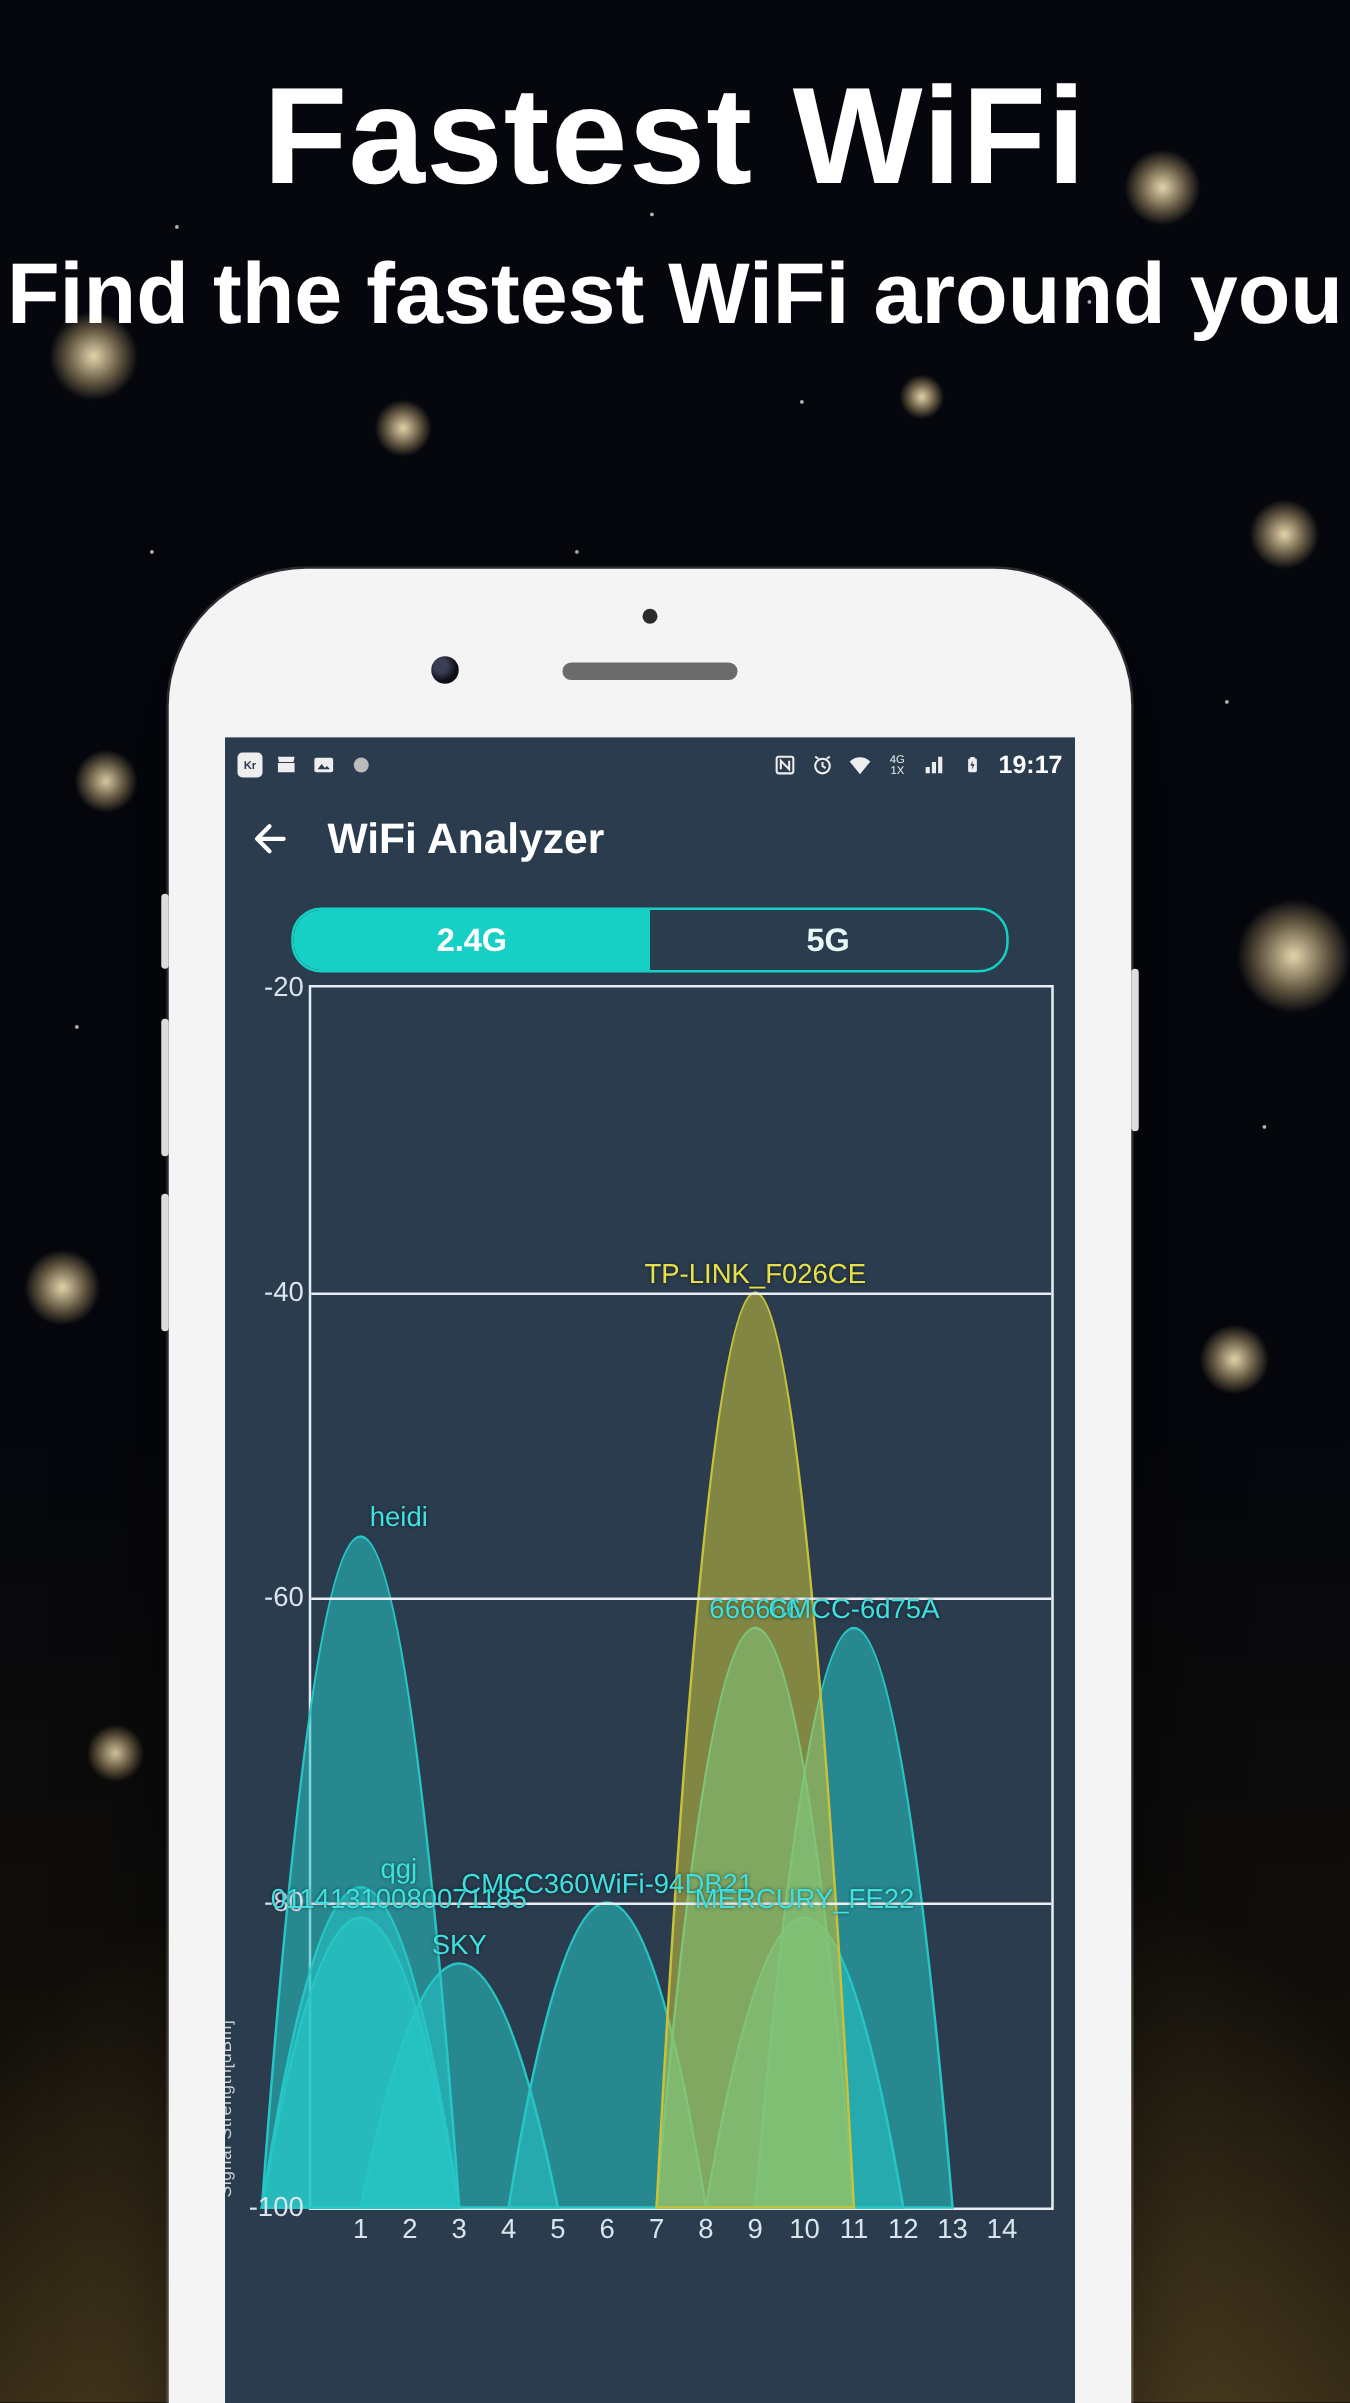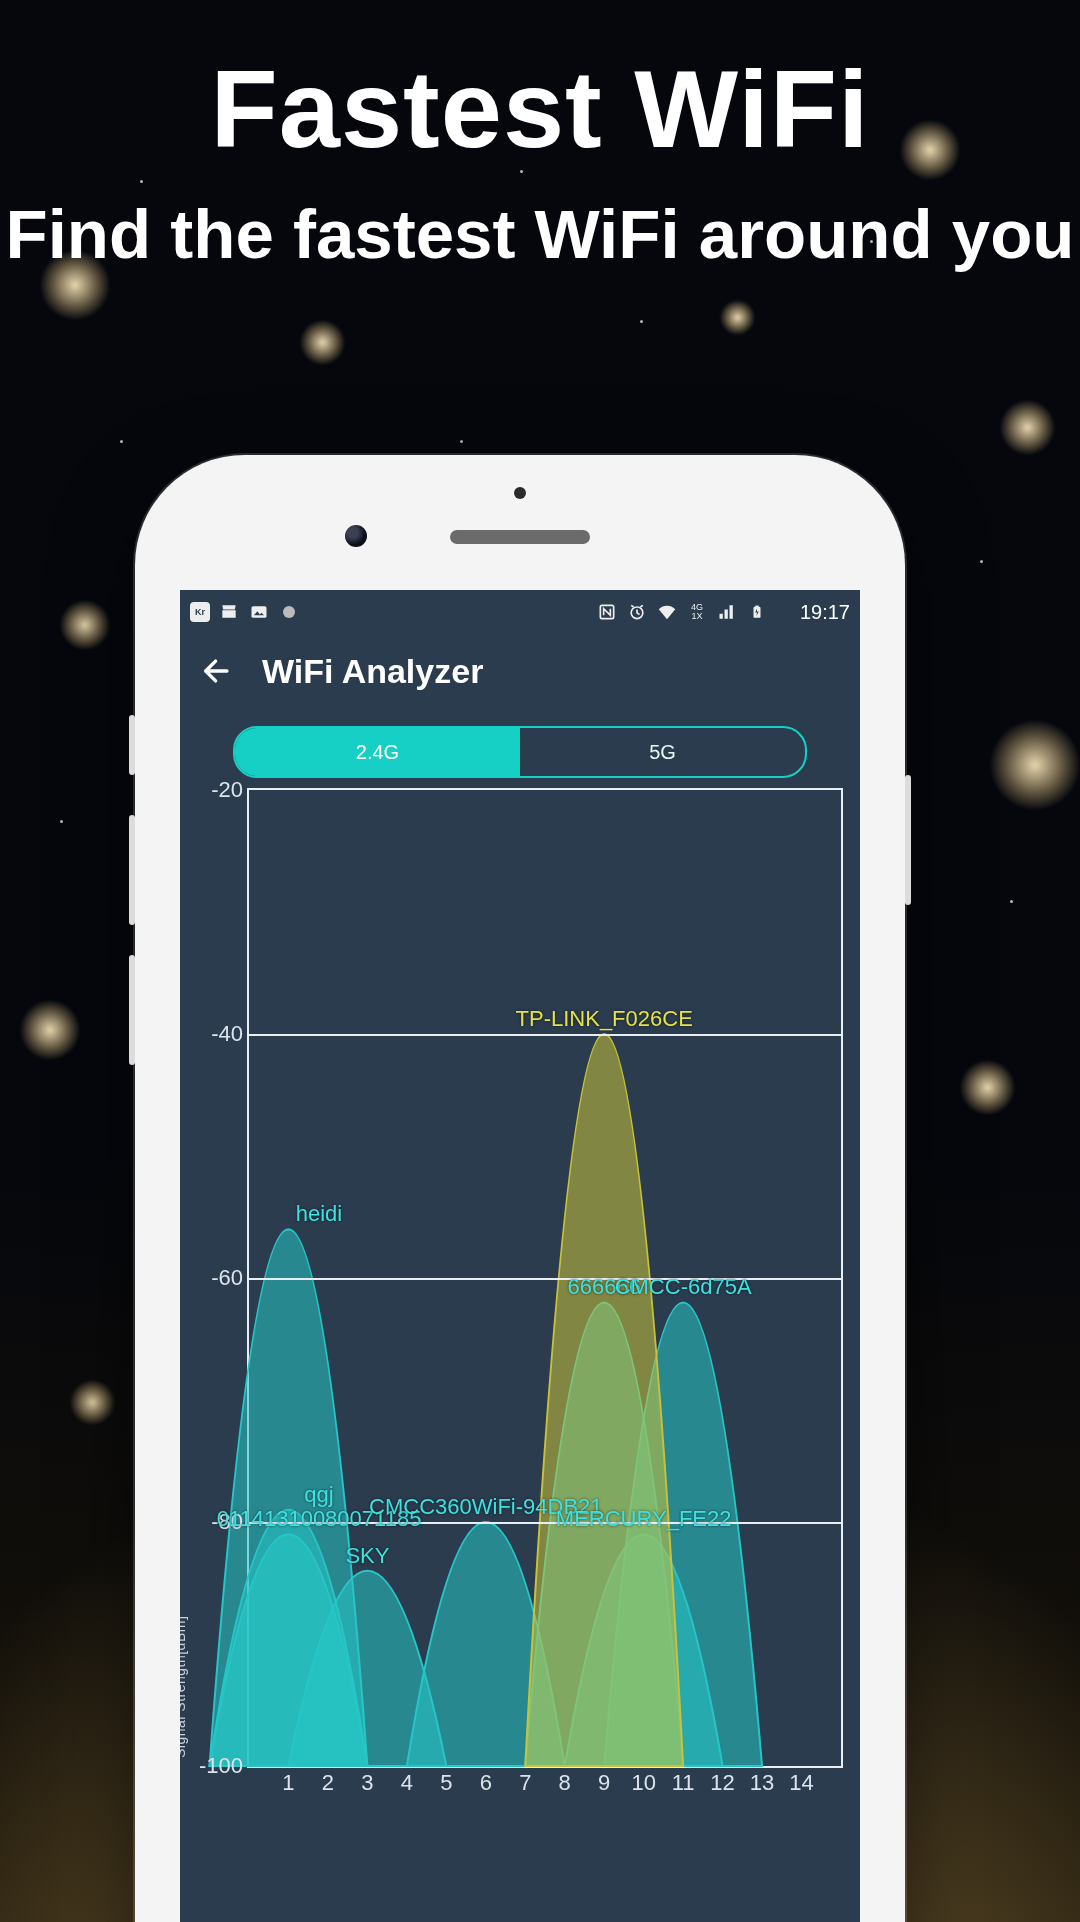--- a/index.html
+++ b/index.html
@@ -127,21 +127,21 @@
   }
   .s-square {
     width: 20px; height: 20px;
     background: #eee;
     border-radius: 4px;
     color:#2a3c4e;
     font-size:9px;
     font-weight:700;
     display:flex;align-items:center;justify-content:center;
   }
-  .clock { font-weight: 400; margin-left: 24px; text-align: center; }
+  .clock { font-weight: 700; margin-left: 2px; text-align: center; }
 
   
   .app-bar {
     height: 74px;
     display: flex;
     align-items: center;
     gap: 28px;
     padding: 0 20px;
     color: #fff;
   }
@@ -153,21 +153,21 @@
     margin: 18px auto 10px;
     width: 570px; height: 48px;
     border: 2px solid #16d0c5;
     border-radius: 24px;
     display: flex;
     overflow: hidden;
   }
   .band-toggle .seg {
     flex: 1;
     display: flex; align-items: center; justify-content: center;
-    font-size: 20px; font-weight: 400;
+    font-size: 26px; font-weight: 700;
     color: #e6f7f6;
     cursor: pointer;
   }
   .band-toggle .seg.active {
     background: #16d0c5;
     color: #fff;
   }
 
   
   .chart-wrap {

